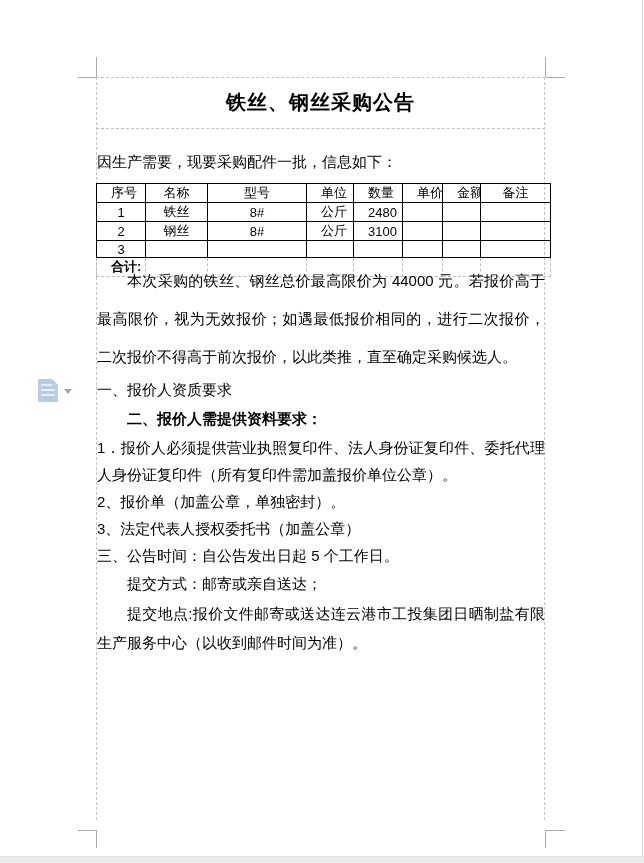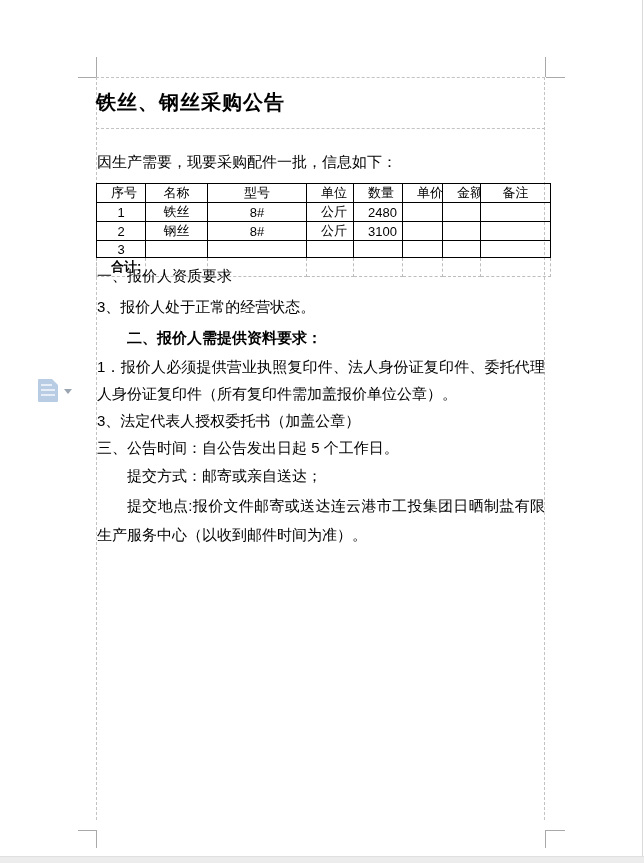--- a/index.html
+++ b/index.html
@@ -29,21 +29,21 @@
     border-left:1px dashed #c3c3c3;border-right:1px dashed #c3c3c3;border-top:1px dashed #c3c3c3;
     box-sizing:border-box;pointer-events:none;
   }
   .title-boundary{
     position:absolute;left:96px;top:128px;width:449px;height:1px;
     border-top:1px dashed #c3c3c3;pointer-events:none;
   }
 
   .doc-title{
     position:absolute;left:96px;top:77px;width:449px;height:51px;
-    line-height:51px;text-align:left;
+    line-height:51px;text-align:center;
     font-family:"Liberation Serif","DejaVu Serif",serif;
     font-weight:bold;font-size:20px;letter-spacing:1px;
   }
   .intro{
     position:absolute;left:97px;top:136px;width:448px;
     font-size:15px;line-height:22px;
   }
 
   table.items{
     position:absolute;left:96px;top:183px;width:454px;
@@ -171,24 +171,25 @@
     <td></td>
     <td></td>
     <td></td>
     <td></td>
     <td></td>
   </tr>
 </tbody>
   </table>
 
 <div class="content">
+  <p class="p-loose">本次采购的铁丝、钢丝总价最高限价为 44000 元。若报价高于最高限价，视为无效报价；如遇最低报价相同的，进行二次报价，二次报价不得高于前次报价，以此类推，直至确定采购候选人。</p>
   <p class="sec1-title">一、报价人资质要求</p>
-  <p class="item33">3、报价人处于正常的经营状态。</p>
   <p class="sec2-title">二、报价人需提供资料要求：</p>
   <p class="item27">1．报价人必须提供营业执照复印件、法人身份证复印件、委托代理人身份证复印件（所有复印件需加盖报价单位公章）。</p>
+  <p class="item27">2、报价单（加盖公章，单独密封）。</p>
   <p class="item27">3、法定代表人授权委托书（加盖公章）</p>
   <p class="item27">三、公告时间：自公告发出日起 5 个工作日。</p>
   <p class="lh30 indent2">提交方式：邮寄或亲自送达；</p>
   <p class="lh29 indent2">提交地点:报价文件邮寄或送达连云港市工投集团日晒制盐有限生产服务中心（以收到邮件时间为准）。</p>
 </div>
 
 <div class="paste-btn">
   <div class="paste-doc">
     <div class="paste-fold"></div>
     <div class="paste-line pl1"></div>

